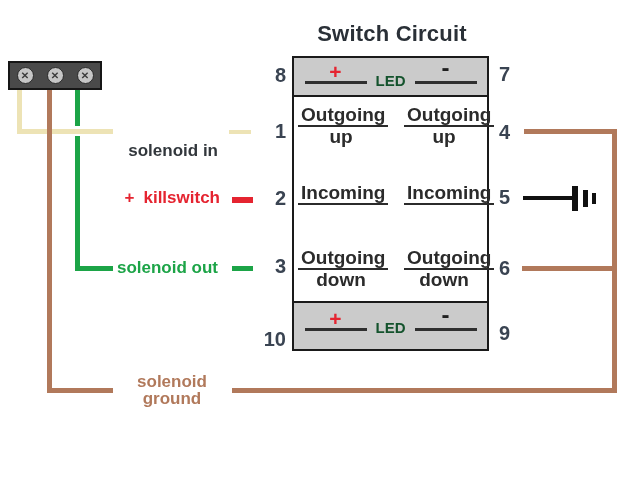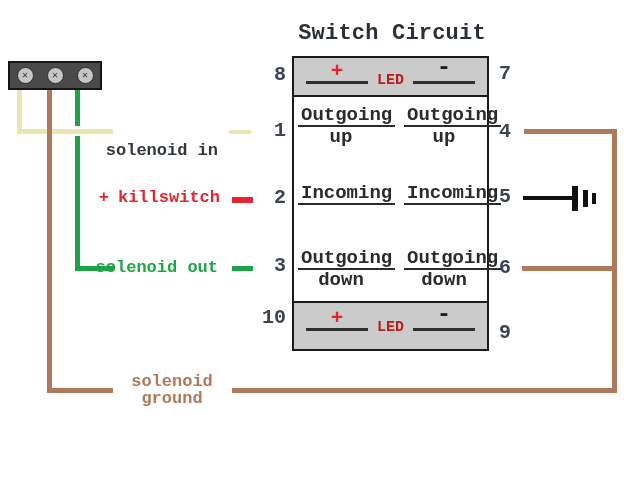--- a/index.html
+++ b/index.html
@@ -1,18 +1,18 @@
 <!DOCTYPE html>
 <html><head>
 <meta charset="utf-8">
 <style>
   html,body { margin:0; padding:0; background:#ffffff; }
   #canvas {
     position:relative; width:640px; height:480px; background:#ffffff;
-    font-family:Liberation Mono, monospace; overflow:hidden;
+    font-family:Liberation Sans, sans-serif; overflow:hidden;
   }
   .abs { position:absolute; }
 
   
   #title {
     left:272px; top:21px; width:240px; text-align:center;
     font-size:22px; font-weight:700; color:#2a3037; letter-spacing:0.2px;
   }
 
   
@@ -26,21 +26,21 @@
   }
   .led-bar.top    { height:39px; border-bottom:2px solid #1a1a1a; padding-bottom:11px; }
   .led-bar.bottom { height:48px; border-top:2px solid #1a1a1a;  padding-bottom:18px; }
   .lead { position:relative; width:62px; height:3px; background:#2f2f2f; }
   .sign {
     position:absolute; left:50%; transform:translateX(-50%); bottom:2px;
     font-size:21px; font-weight:700; line-height:1;
   }
   .sign.plus  { color:#e52430; }
   .sign.minus { color:#202020; font-size:24px; bottom:4px; }
-  .led-label { font-size:15px; font-weight:700; color:#b91c1c; margin:0 9px; transform:translateY(5px); }
+  .led-label { font-size:15px; font-weight:700; color:#14532d; margin:0 9px; transform:translateY(5px); }
 
   .terminal-area { flex:1; position:relative; background:#ffffff; }
   .cell { position:absolute; text-align:center; font-size:19px; font-weight:700; color:#2b2b2b; line-height:16px; }
   .col-l { left:4px;  width:86px; }
   .col-r { left:110px; width:80px; }
   .row-1 { top:10px; }
   .row-2 { top:88px; }
   .row-3 { top:153px; }
   .t-top { display:inline-block; border-bottom:2px solid #2b2b2b; padding:0 3px 2px; }
   .t-bottom { display:block; margin-top:2px; }
@@ -163,21 +163,21 @@
       <div class="lead">
         <span class="sign minus">-</span>
       </div>
     </div>
   </div>
 
   <div class="abs pin left" style="top:64px;">8</div>
   <div class="abs pin left" style="top:120px;">1</div>
   <div class="abs pin left" style="top:187px;">2</div>
   <div class="abs pin left" style="top:255px;">3</div>
-  <div class="abs pin left" style="top:307px;">10</div>
+  <div class="abs pin left" style="top:328px;">10</div>
 
   <div class="abs pin right" style="top:63px;">7</div>
   <div class="abs pin right" style="top:121px;">4</div>
   <div class="abs pin right" style="top:186px;">5</div>
   <div class="abs pin right" style="top:257px;">6</div>
   <div class="abs pin right" style="top:322px;">9</div>
 
   <div id="label-solenoid-in" class="side-label">solenoid in</div>
   <div id="label-killswitch" class="side-label">
     <span class="ks-sign">+</span><span>killswitch</span>

